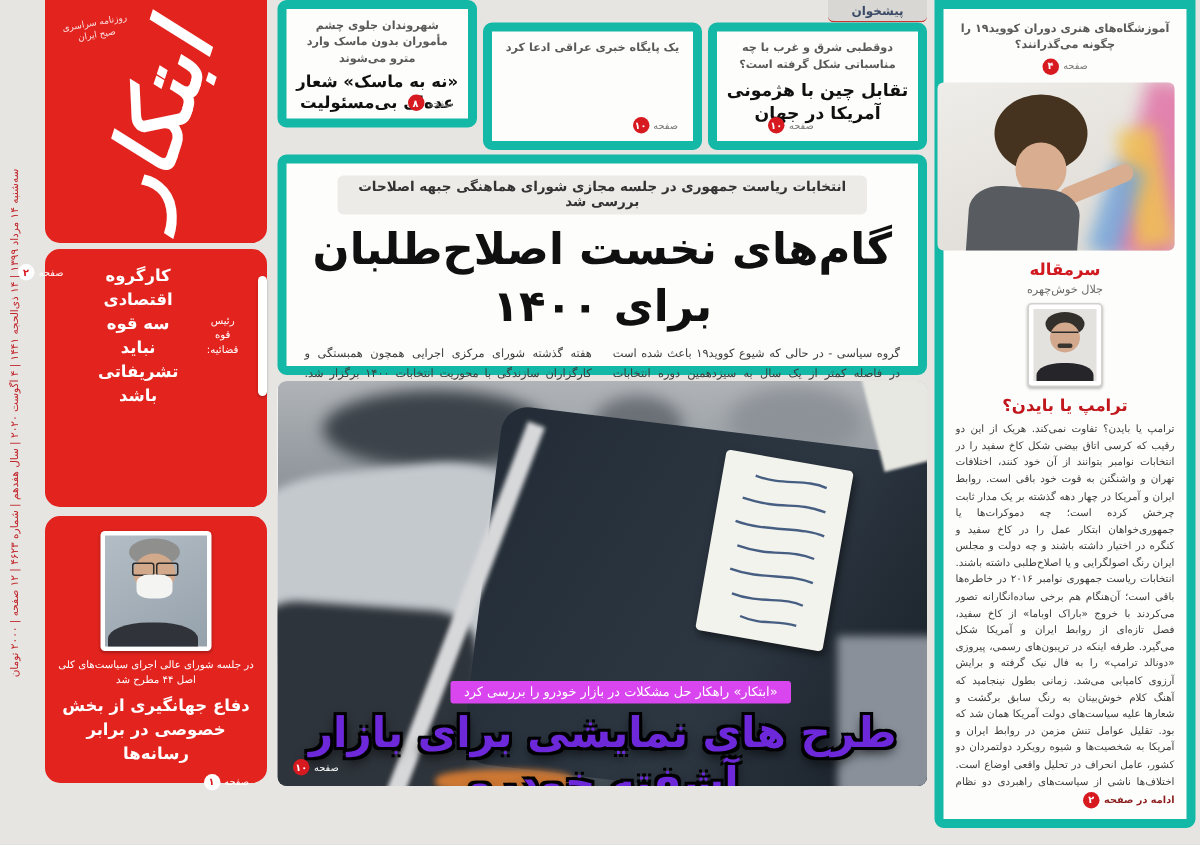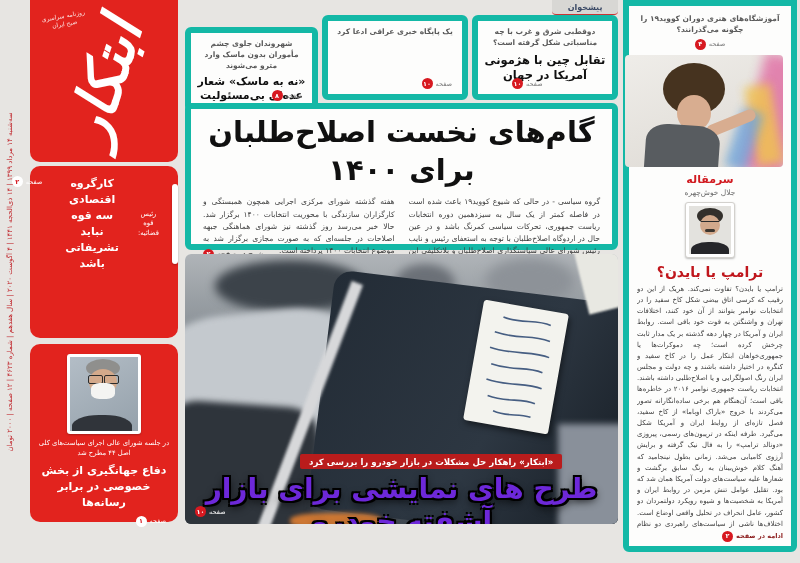--- a/index.html
+++ b/index.html
@@ -90,30 +90,31 @@
   </div>
 
   <div class="card" style="left:322px;top:15px;width:146px;height:85px;padding:6px 6px 4px;">
     <div class="kicker">یک پایگاه خبری عراقی ادعا کرد</div>
     <div class="chip" style="position:absolute;right:10px;bottom:5px;">
       <span>صفحه</span>
       <span class="circ">۱۰</span>
     </div>
   </div>
 
-  <div class="card" style="left:185px;top:27px;width:133px;height:85px;padding:6px 6px 4px;">
+  <div class="card" style="left:185px;top:0;width:133px;height:85px;padding:6px 6px 4px;">
     <div class="kicker">شهروندان جلوی چشم مأموران بدون ماسک وارد مترو می‌شوند</div>
     <div class="head" style="font-size:11px;margin-top:3px;">«نه به ماسک» شعار عده‌ای بی‌مسئولیت</div>
     <div class="chip" style="position:absolute;right:10px;bottom:5px;">
       <span>صفحه</span>
       <span class="circ">۸</span>
     </div>
   </div>
 
   <div class="card" style="left:185px;top:103px;width:433px;height:147px;">
+    <div style="margin:8px auto 0;width:82%;background:#ecebe8;border-radius:4px;font-size:9px;font-weight:bold;color:#333;text-align:center;padding:3px 4px;">انتخابات ریاست جمهوری در جلسه مجازی شورای هماهنگی جبهه اصلاحات بررسی شد</div>
     <div class="head" style="font-size:29px;margin-top:5px;letter-spacing:-.5px;">گام‌های نخست اصلاح‌طلبان برای ۱۴۰۰</div>
     <div style="display:flex;gap:14px;padding:7px 12px 0;font-size:7.6px;line-height:1.6;color:#3c3c3c;text-align:justify;">
       <div style="flex:1;">گروه سیاسی - در حالی که شیوع کووید۱۹ باعث شده است در فاصله کمتر از یک سال به سیزدهمین دوره انتخابات ریاست جمهوری، تحرکات سیاسی کمرنگ باشد و در عین حال در اردوگاه اصلاح‌طلبان با توجه به استعفای رئیس و نایب رئیس شورای عالی سیاستگذاری اصلاح‌طلبان و بلاتکلیفی این نهاد، خبری از حرکت قابل توجهی نبود، حالا در یک هفته اخیر، حرکت‌های قابل توجهی از سوی این جریان آغاز شده است.</div>
       <div style="flex:1;">
         <span>هفته گذشته شورای مرکزی اجرایی همچون همبستگی و کارگزاران سازندگی با محوریت انتخابات ۱۴۰۰ برگزار شد. حالا خبر می‌رسد روز گذشته نیز شورای هماهنگی جبهه اصلاحات در جلسه‌ای که به صورت مجازی برگزار شد به موضوع انتخابات ۱۴۰۰ پرداخته است.</span>
         <span class="chip" style="float:left;margin-top:4px;font-weight:bold;color:#444;">
           <span>شرح در صفحه</span>
           <span class="circ">۲</span>
         </span>
       </div>
@@ -142,21 +143,21 @@
             <path d="M72 78 C56 74 38 82 16 78"></path>
             <path d="M68 94 C54 90 40 98 20 94"></path>
             <path d="M66 108 C52 106 44 112 28 108"></path>
           </g>
         </svg>
       </div>
       <div style="position:absolute;top:-8px;left:396px;width:46px;height:64px;background:#e8e8e2;transform:rotate(-14deg);filter:blur(1px);"></div>
       <div style="position:absolute;bottom:-5px;left:105px;width:92px;height:16px;background:#cd7733;border-radius:40%;filter:blur(2px);"></div>
     </div>
 
-    <div style="position:absolute;top:200px;left:115px;background:#b91c1c;color:#fff;font-size:8.6px;font-weight:bold;padding:2.5px 9px;border-radius:2px;">«ابتکار» راهکار حل مشکلات در بازار خودرو را بررسی کرد</div>
+    <div style="position:absolute;top:200px;left:115px;background:#d946ef;color:#fff;font-size:8.6px;font-weight:normal;padding:2.5px 9px;border-radius:2px;">«ابتکار» راهکار حل مشکلات در بازار خودرو را بررسی کرد</div>
     <div style="position:absolute;top:218px;left:0;width:100%;text-align:center;font-size:28px;font-weight:900;color:#6d28d9;text-shadow:2px 2px 0 #000,-2px 2px 0 #000,2px -2px 0 #000,-2px -2px 0 #000,0 3px 8px rgba(0,0,0,.9);">طرح های نمایشی برای بازار آشفته خودرو</div>
     <div class="chip onphoto" style="position:absolute;left:10px;bottom:7px;">
       <span>صفحه</span>
       <span class="circ">۱۰</span>
     </div>
   </div>
 
   <div class="card" style="left:623px;top:0;width:174px;height:552px;padding:6px 8px;border-radius:0 0 6px 6px;">
     <div class="kicker" style="margin-top:2px;">آموزشگاه‌های هنری دوران کووید۱۹ را چگونه می‌گذرانند؟</div>
     <div class="chip" style="justify-content:center;margin-top:3px;">
@@ -178,21 +179,21 @@
     <div style="text-align:center;color:#6a6a6a;font-size:7.5px;margin-top:2px;">جلال خوش‌چهره</div>
     <div class="frame" style="width:42px;height:48px;margin:5px auto 0;border:1px solid #d3d1cd;">
       <div class="port" style="background:#e3e2de;">
         <div class="blob" style="top:2px;left:8px;width:26px;height:16px;background:#33302c;"></div>
         <div class="blob" style="top:9px;left:11px;width:20px;height:20px;background:#d2a98c;"></div>
         <div style="position:absolute;top:15px;left:12px;width:18px;height:4px;border-top:1.5px solid #2b2b2b;"></div>
         <div style="position:absolute;top:23px;left:16px;width:10px;height:3px;background:#3a352f;border-radius:2px;"></div>
         <div style="position:absolute;bottom:-6px;left:2px;width:38px;height:18px;background:#26262a;border-radius:45% 45% 0 0;"></div>
       </div>
     </div>
-    <div style="text-align:center;color:#c0161c;font-size:14px;font-weight:900;margin-top:6px;">ترامپ یا بایدن؟</div>
+    <div style="text-align:center;color:#c0161c;font-size:11px;font-weight:900;margin-top:6px;">ترامپ یا بایدن؟</div>
     <div style="margin-top:4px;font-size:6.9px;line-height:1.62;color:#3c3c3c;text-align:justify;height:244px;overflow:hidden;">ترامپ یا بایدن؟ تفاوت نمی‌کند. هریک از این دو رقیب که کرسی اتاق بیضی شکل کاخ سفید را در انتخابات نوامبر بتوانند از آن خود کنند، اختلافات تهران و واشنگتن به قوت خود باقی است. روابط ایران و آمریکا در چهار دهه گذشته بر یک مدار ثابت چرخش کرده است؛ چه دموکرات‌ها یا جمهوری‌خواهان ابتکار عمل را در کاخ سفید و کنگره در اختیار داشته باشند و چه دولت و مجلس ایران رنگ اصولگرایی و یا اصلاح‌طلبی داشته باشند. انتخابات ریاست جمهوری نوامبر ۲۰۱۶ در خاطره‌ها باقی است؛ آن‌هنگام هم برخی ساده‌انگارانه تصور می‌کردند با خروج «باراک اوباما» از کاخ سفید، فصل تازه‌ای از روابط ایران و آمریکا شکل می‌گیرد. طرفه اینکه در تریبون‌های رسمی، پیروزی «دونالد ترامپ» را به فال نیک گرفته و برایش آرزوی کامیابی می‌شد. زمانی بطول نینجامید که آهنگ کلام خوش‌بینان به رنگ سابق برگشت و شعارها علیه سیاست‌های دولت آمریکا همان شد که بود. تقلیل عوامل تنش مزمن در روابط ایران و آمریکا به شخصیت‌ها و شیوه رویکرد دولتمردان دو کشور، عامل انحراف در تحلیل واقعی اوضاع است. اختلاف‌ها ناشی از سیاست‌های راهبردی دو نظام سیاسی است که در بسیاری از موارد به تقابل گریزناپذیر با یکدیگر می‌انجامد. از این رو نمی‌توان چنین پنداشت که درصورت بازگشت دموکرات‌ها به کاخ سفید و کسب اکثریت کنگره آمریکا، اوضاع به همان شکلی بازمی‌گردد که پیش از سال ۲۰۱۷ بود.</div>
     <div class="chip" style="margin-top:3px;font-weight:bold;color:#8c1d1d;">
       <span>ادامه در صفحه</span>
       <span class="circ">۲</span>
     </div>
   </div>
 
 </div>
 
 </body></html>

